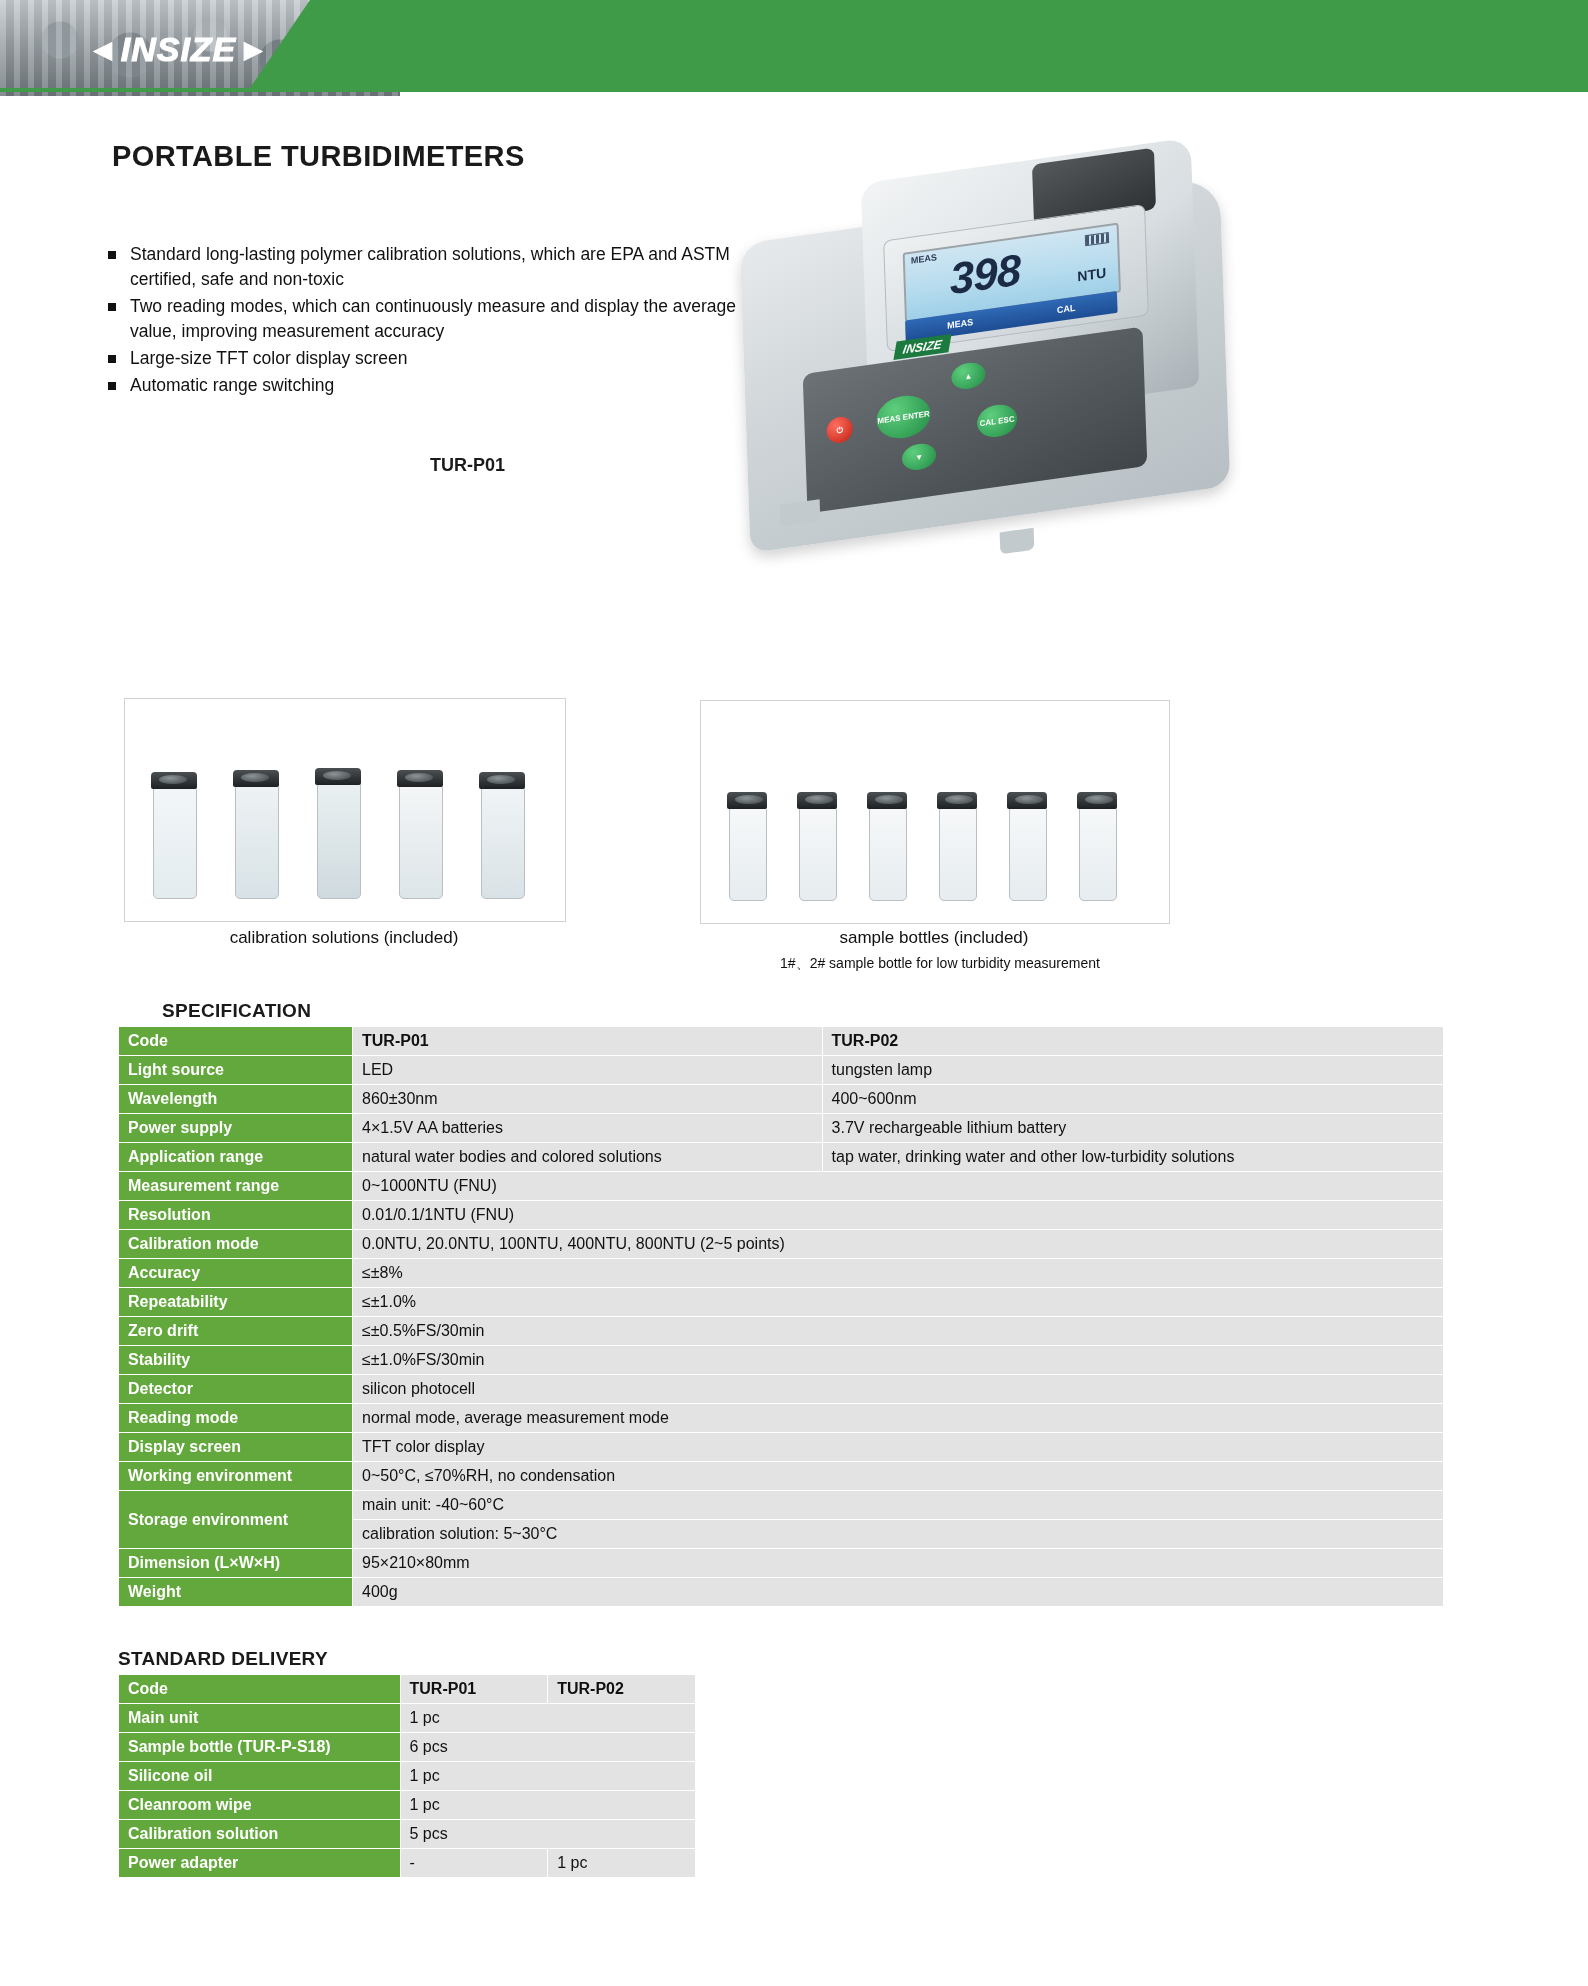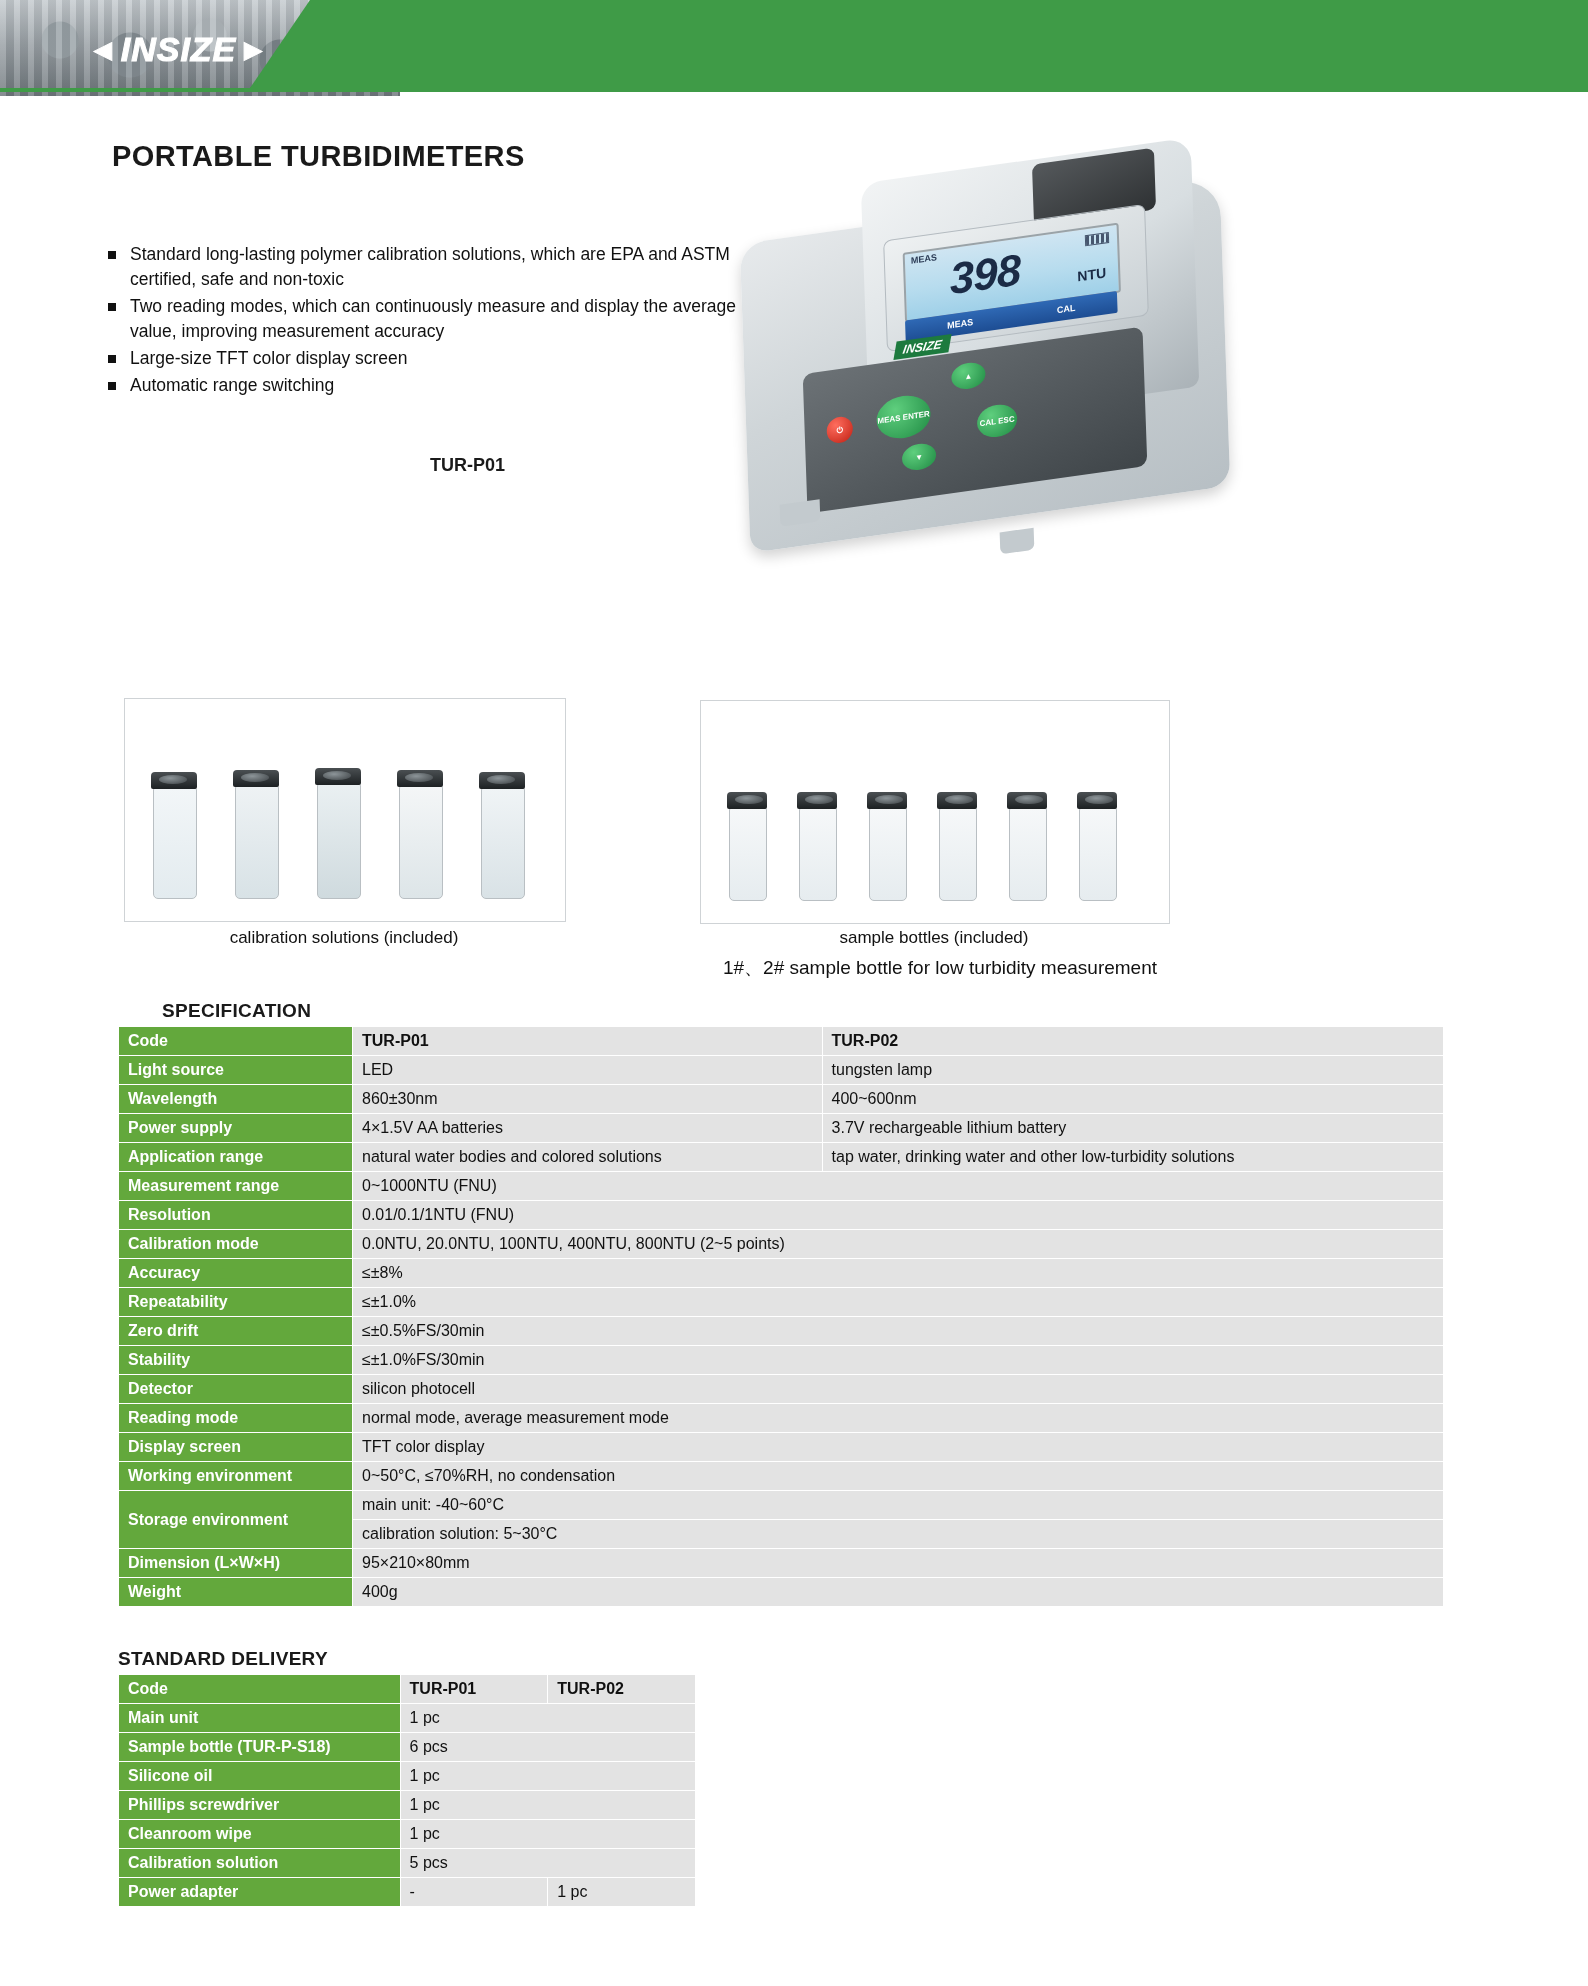--- a/index.html
+++ b/index.html
@@ -256,21 +256,21 @@
   #calibration-box { left: 124px; top: 698px; width: 440px; height: 222px; }
   #bottles-box { left: 700px; top: 700px; width: 468px; height: 222px; }
   .caption {
     position: absolute;
     font-size: 17px;
     text-align: center;
     color: #111;
   }
   #calibration-caption { left: 124px; top: 928px; width: 440px; }
   #bottles-caption { left: 700px; top: 928px; width: 468px; }
-  #bottles-note { left: 620px; top: 955px; width: 640px; font-size: 19px; }
+  #bottles-note { left: 620px; top: 955px; width: 640px; font-size: 14px; }
 
   .vial {
     position: absolute;
     bottom: 22px;
     width: 42px;
     border-radius: 3px 3px 5px 5px;
     border: 1px solid #b9bfc3;
   }
   .vial .cap {
     position: absolute;
@@ -543,24 +543,20 @@
     </tr>
     <tr>
       <td class="lab lab-del">Sample bottle (TUR-P-S18)</td>
       <td class="val" colspan="2">6 pcs</td>
     </tr>
     <tr>
       <td class="lab lab-del">Silicone oil</td>
       <td class="val" colspan="2">1 pc</td>
     </tr>
     <tr>
-      <td class="lab lab-del">Phillips screwdriver</td>
-      <td class="val" colspan="2">1 pc</td>
-    </tr>
-    <tr>
       <td class="lab lab-del">Cleanroom wipe</td>
       <td class="val" colspan="2">1 pc</td>
     </tr>
     <tr>
       <td class="lab lab-del">Calibration solution</td>
       <td class="val" colspan="2">5 pcs</td>
     </tr>
     <tr>
       <td class="lab lab-del">Power adapter</td>
       <td class="val del-col">-</td>

